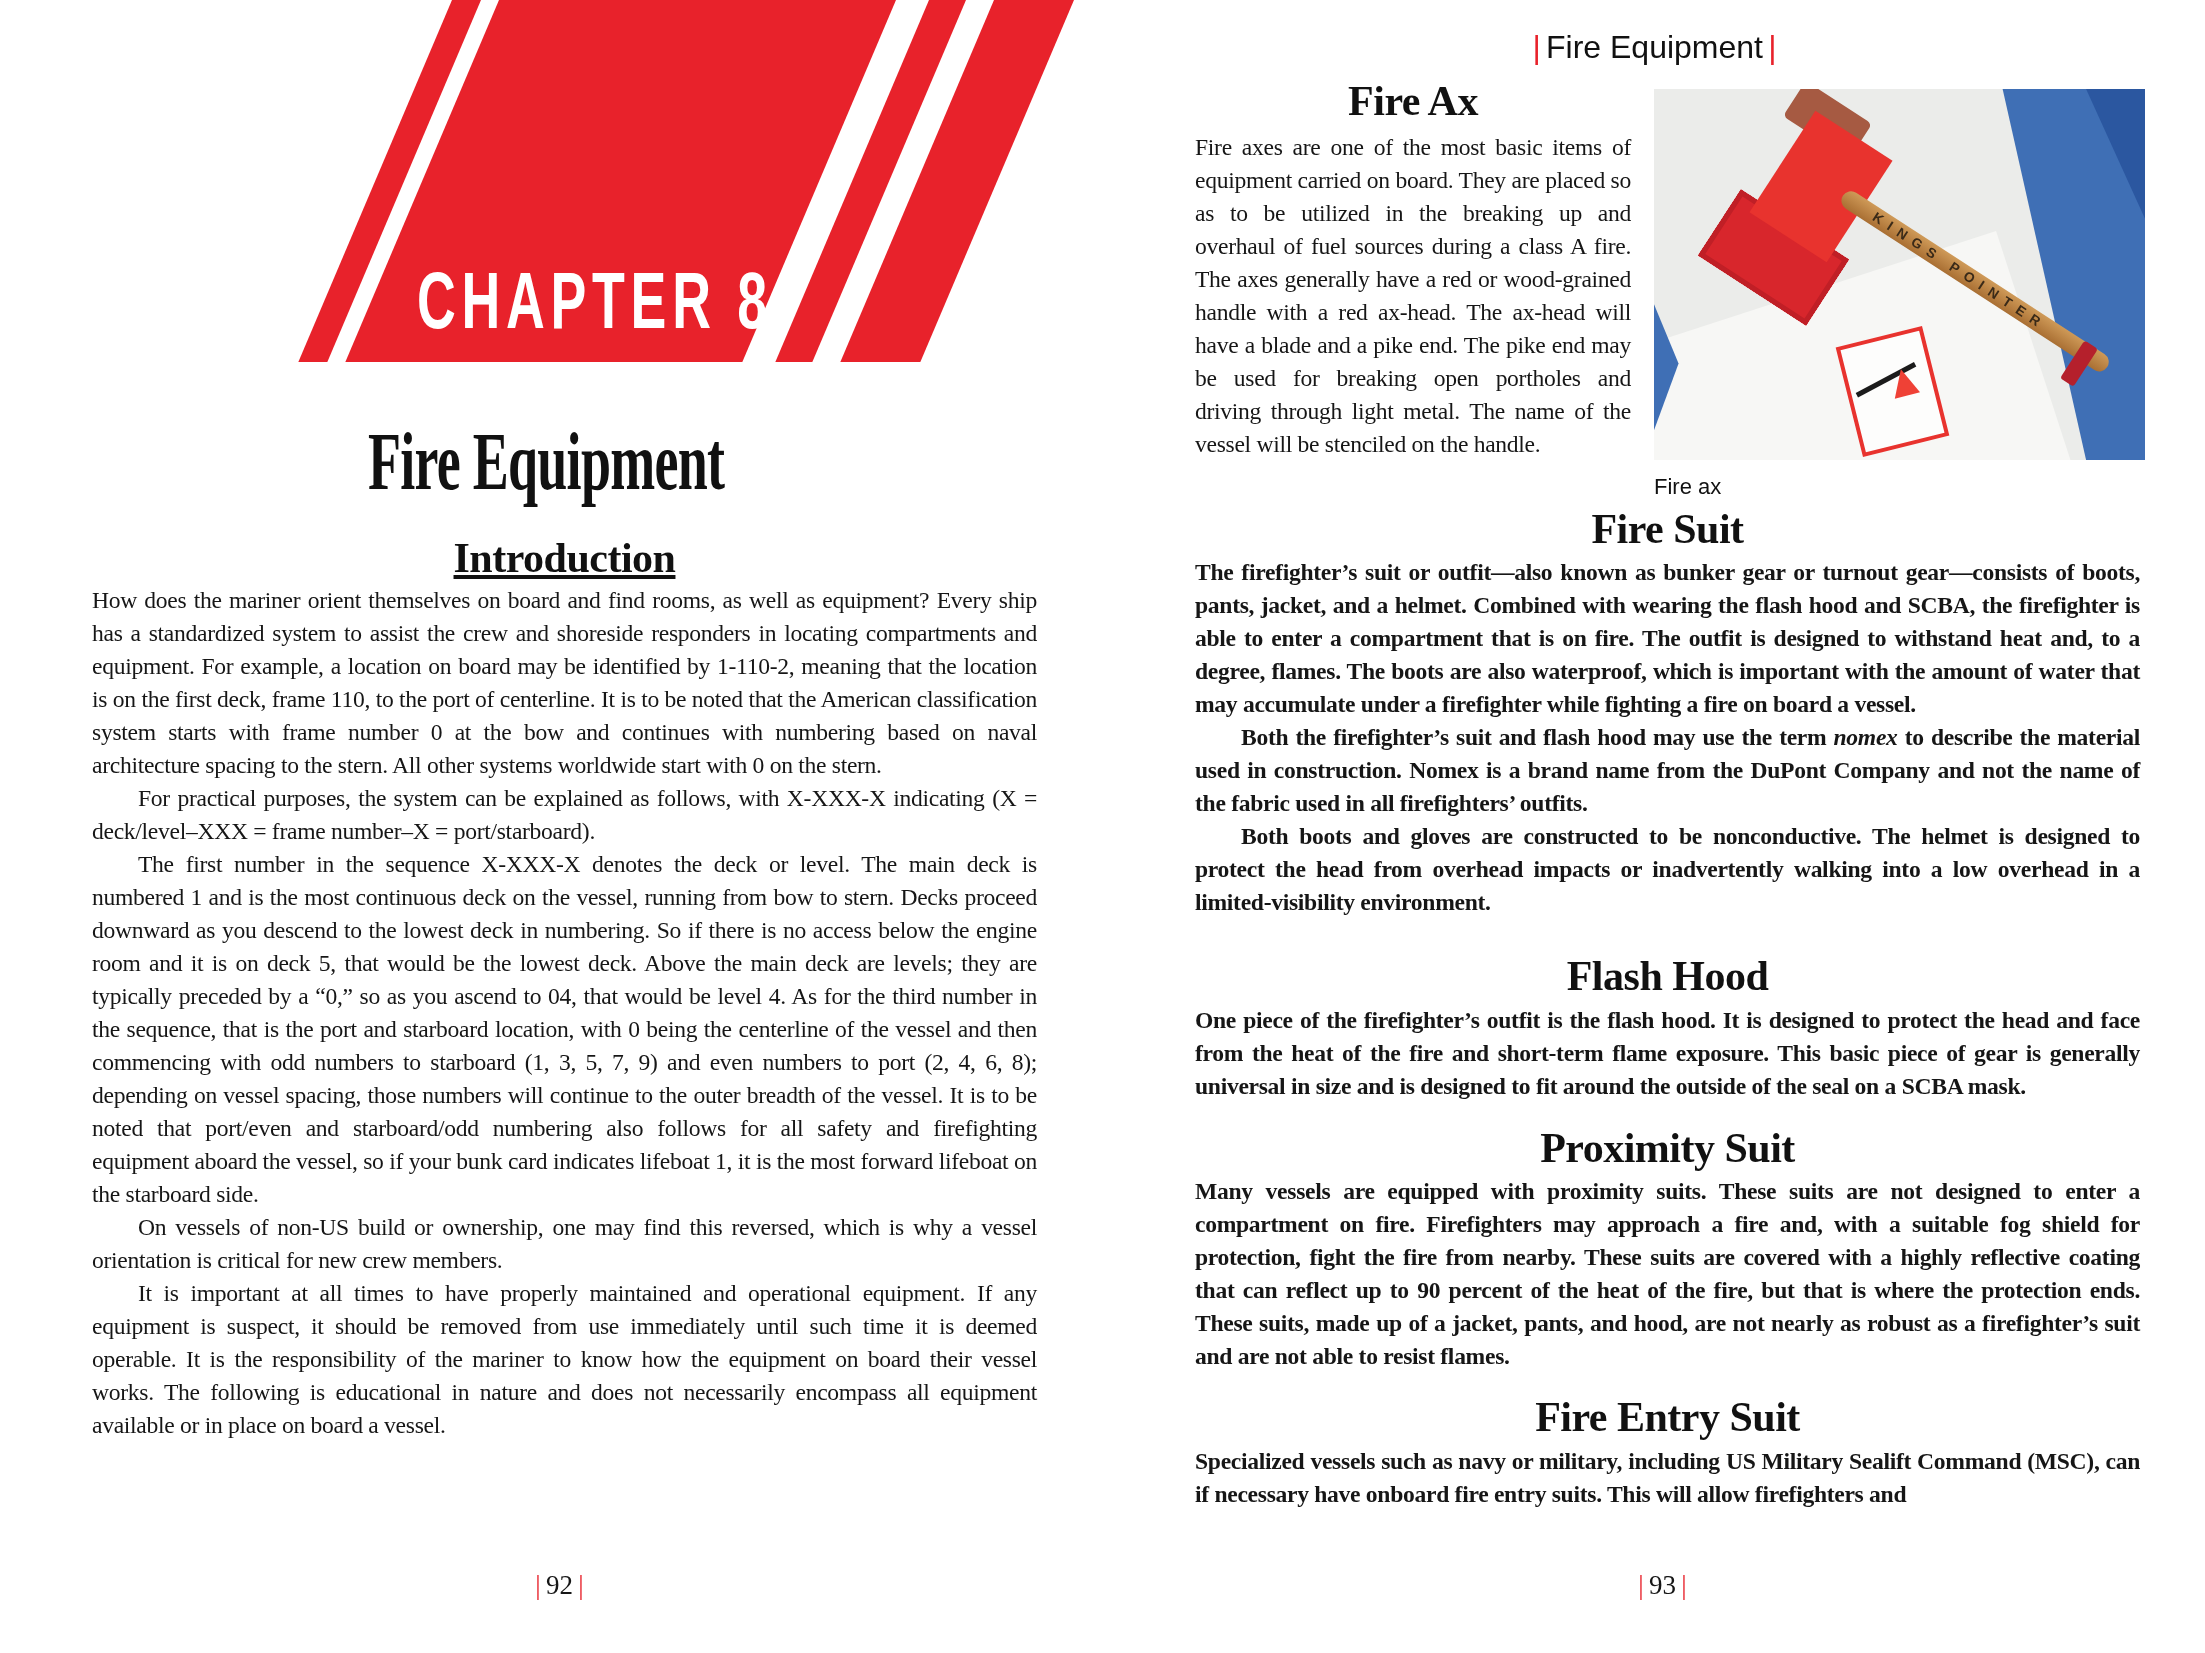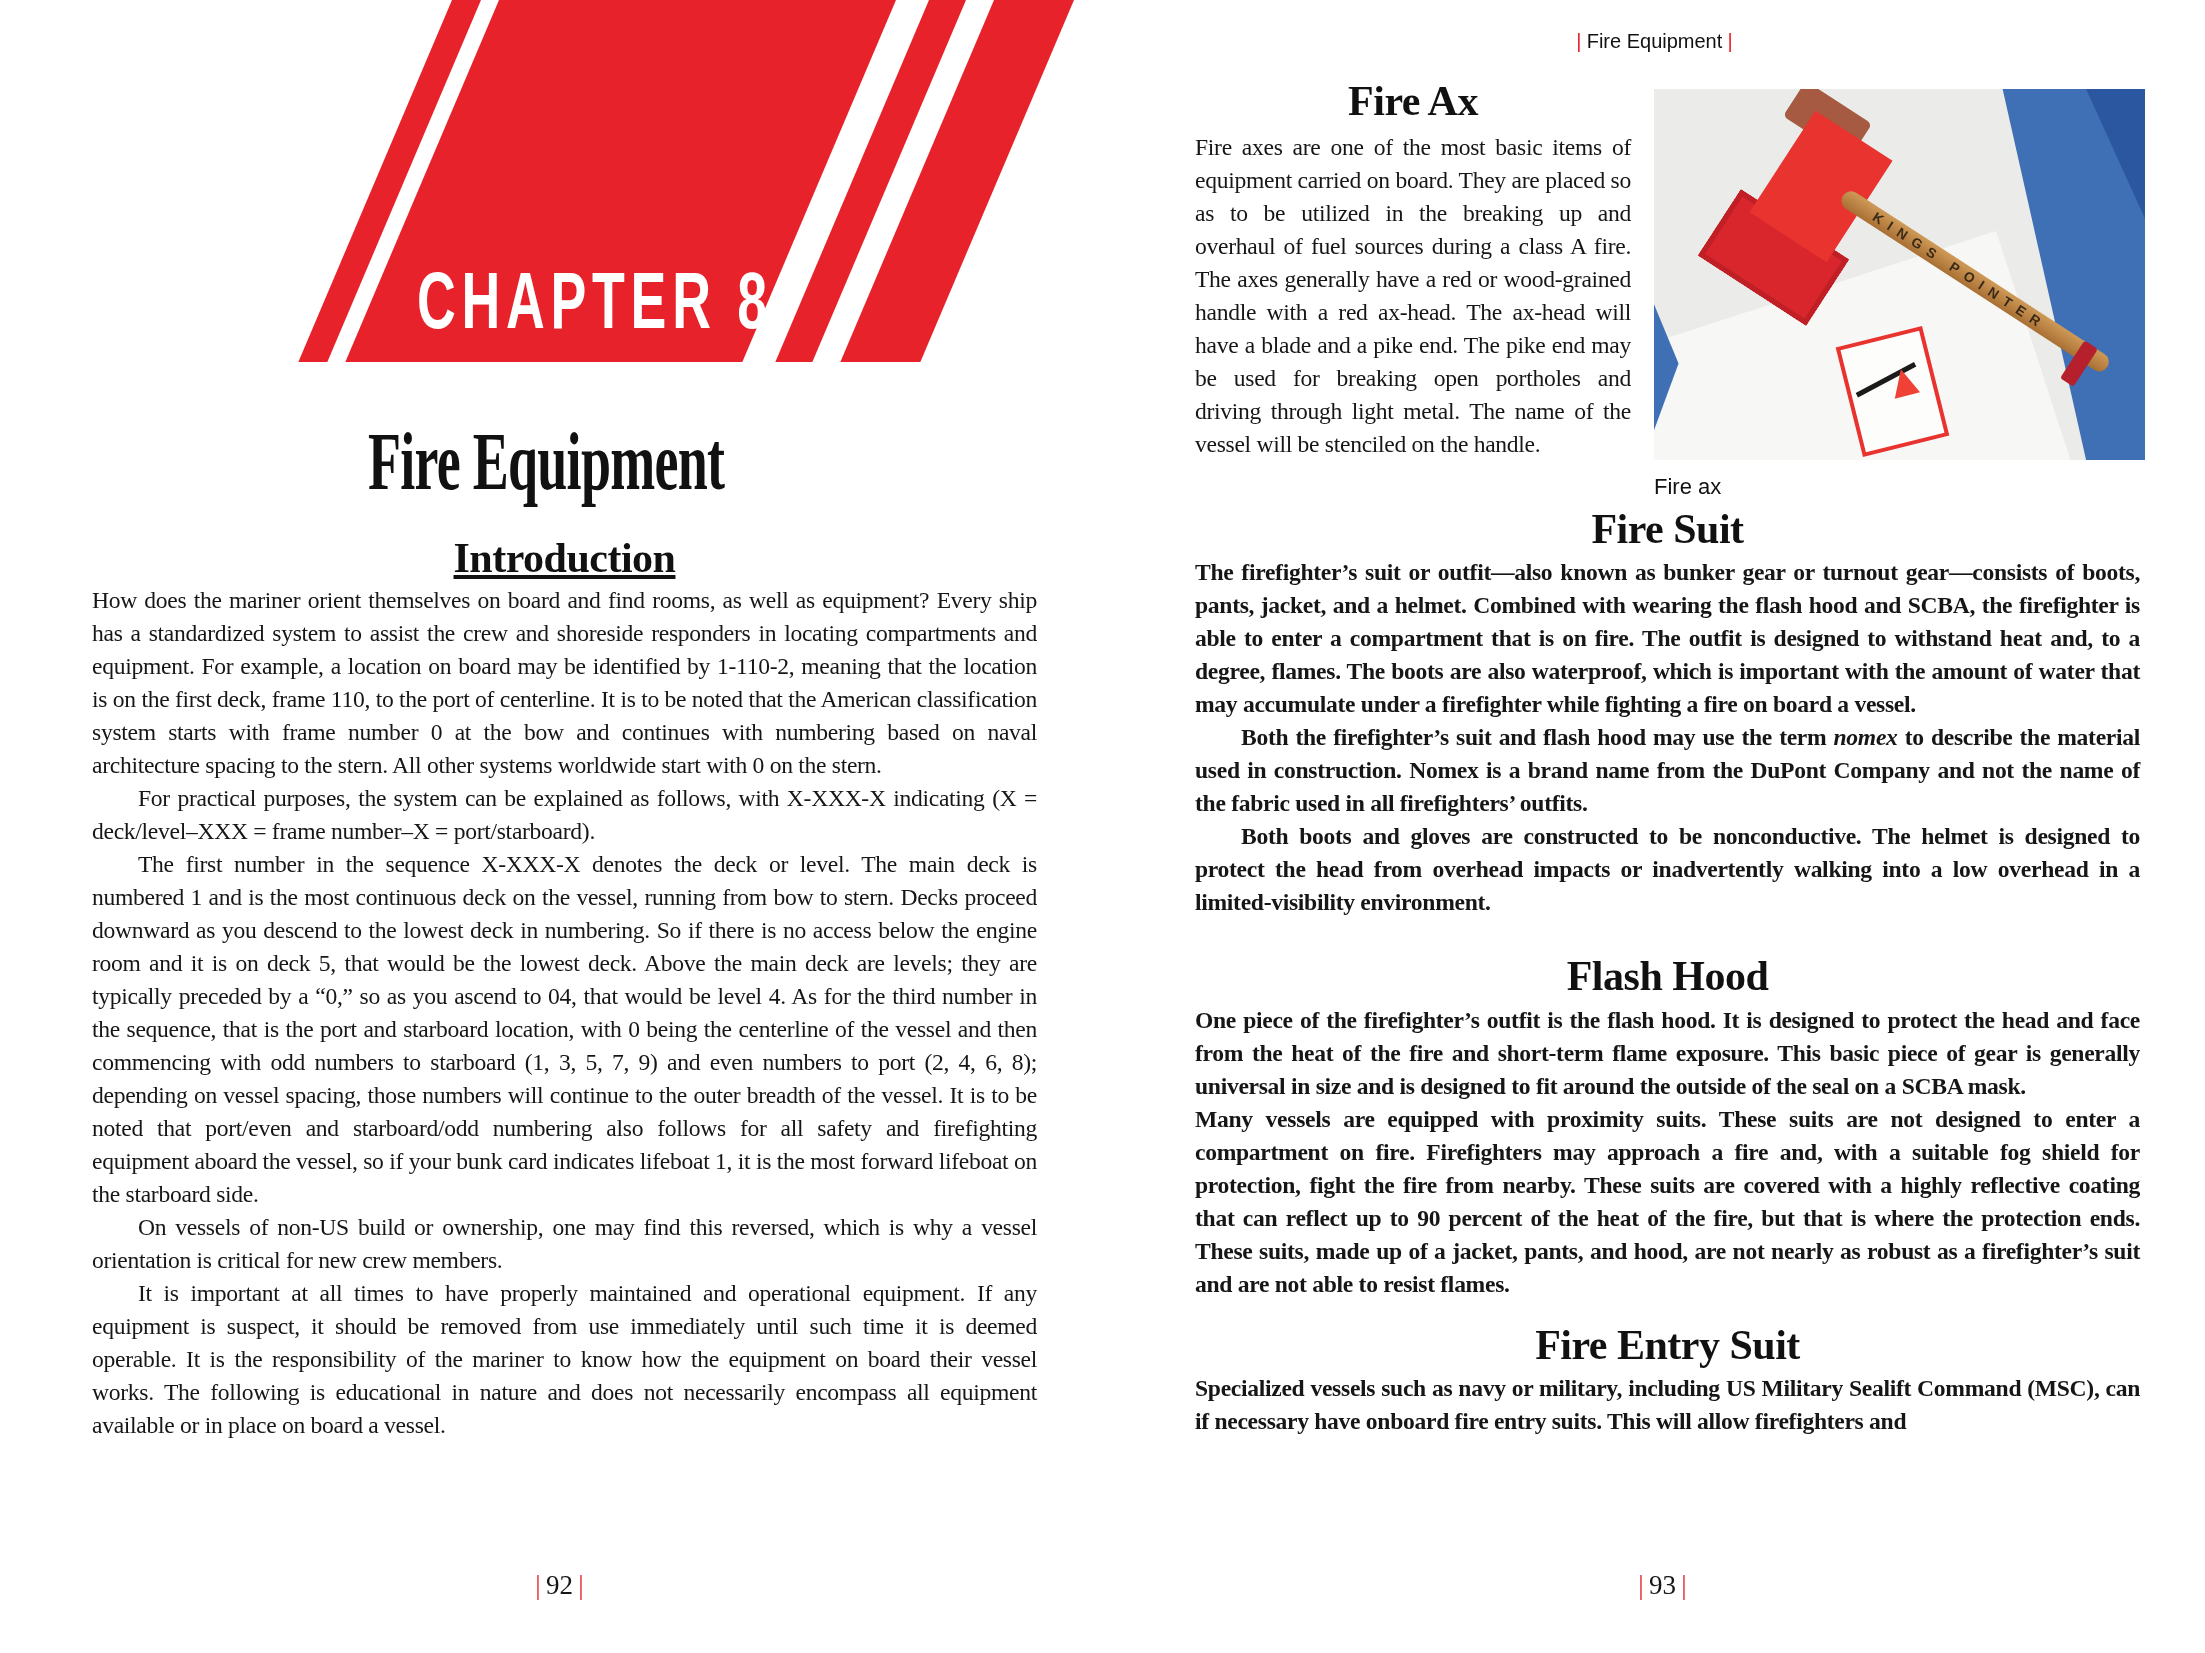--- a/index.html
+++ b/index.html
@@ -61,21 +61,21 @@
   .fireax-text { position:absolute; left:92px; top:79px; width:436px; }
   .fireax-text h2 { margin-bottom:8.4px; }
   .fireax-text p  { line-height:33px; }
 
   p.indent { text-indent:46px; }
 
   
   .running-header {
     position:absolute; left:0; top:30px; width:1103px;
     text-align:center; font-family:"Liberation Sans", sans-serif;
-    font-size:20px; line-height:1.1; color:#111;
+    font-size:32px; line-height:1.1; color:#111;
   }
   .pipe { color:#e8222b; font-weight:normal; padding:0 5.3px; }
   .folio {
     position:absolute; left:8px; top:1570px; width:1103px;
     text-align:center; font-size:27px; color:#161616;
   }
 
   
   .photo {
     position:absolute; left:551px; top:89px; width:491px; height:371px;
@@ -201,20 +201,21 @@
 
     <div class="flow right-flow">
       <h2>Fire Suit</h2>
       <p class="noindent">The firefighter’s suit or outfit—also known as bunker gear or turnout gear—consists of boots, pants, jacket, and a helmet. Combined with wearing the flash hood and SCBA, the firefighter is able to enter a compartment that is on fire. The outfit is designed to withstand heat and, to a degree, flames. The boots are also waterproof, which is important with the amount of water that may accumulate under a firefighter while fighting a fire on board a vessel.</p>
       <p class="indent"><span>Both the firefighter’s suit and flash hood may use the term </span><em>nomex</em><span> to describe the material used in construction. Nomex is a brand name from the DuPont Company and not the name of the fabric used in all firefighters’ outfits.</span></p>
       <p class="indent">Both boots and gloves are constructed to be nonconductive. The helmet is designed to protect the head from overhead impacts or inadvertently walking into a low overhead in a limited-visibility environment.</p>
 
       <h2 class="h-flash">Flash Hood</h2>
       <p class="noindent">One piece of the firefighter’s outfit is the flash hood. It is designed to protect the head and face from the heat of the fire and short-term flame exposure. This basic piece of gear is generally universal in size and is designed to fit around the outside of the seal on a SCBA mask.</p>
 
+      <h2 class="h-proximity">Proximity Suit</h2>
       <p class="noindent"><span>Many vessels are equipped with </span><strong>proximity suits</strong><span>. These suits are not designed to enter a compartment on fire. Firefighters may approach a fire and, with a suitable fog shield for protection, fight the fire from nearby. These suits are covered with a highly reflective coating that can reflect up to 90 percent of the heat of the fire, but that is where the protection ends. These suits, made up of a jacket, pants, and hood, are not nearly as robust as a firefighter’s suit and are not able to resist flames.</span></p>
 
       <h2 class="h-entry">Fire Entry Suit</h2>
       <p class="noindent">Specialized vessels such as navy or military, including US Military Sealift Command (MSC), can if necessary have onboard fire entry suits. This will allow firefighters and</p>
     </div>
 
     <div class="folio"><span class="pipe">|</span><span>93</span><span class="pipe">|</span></div>
   </section>
 </div>
 

